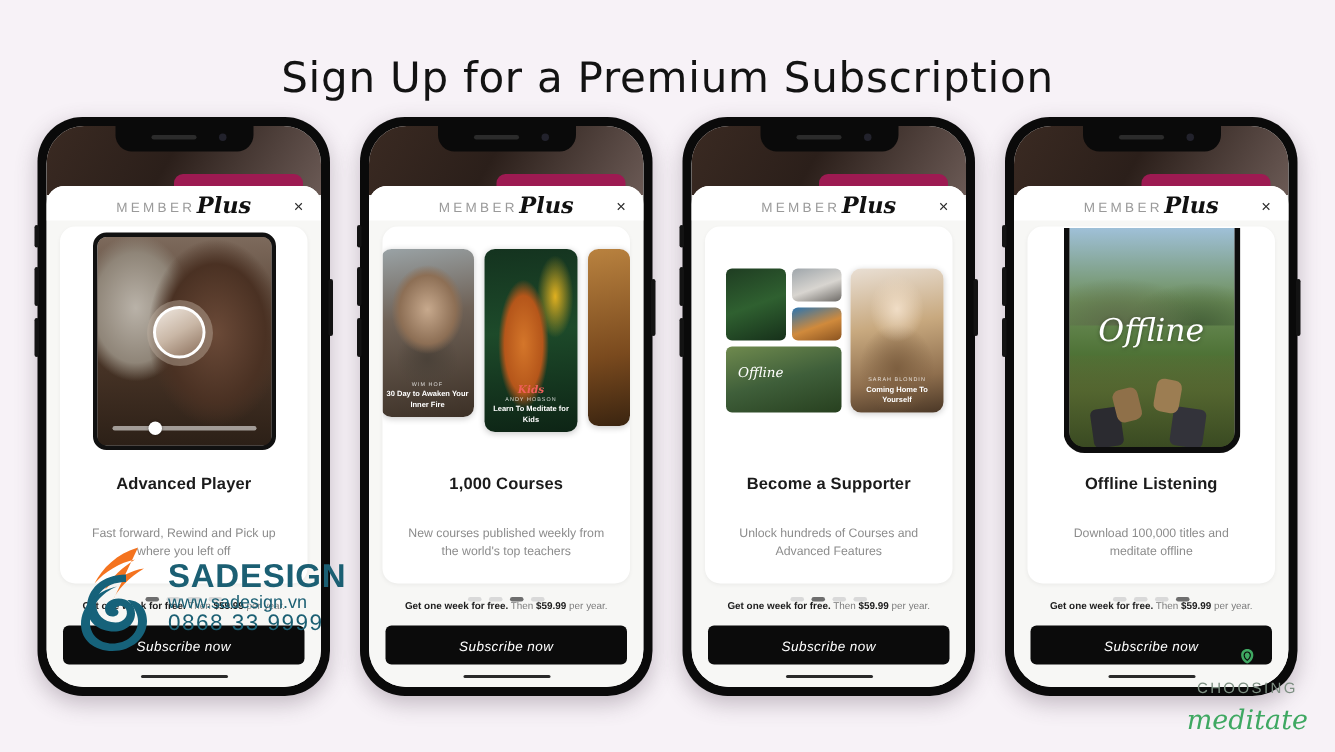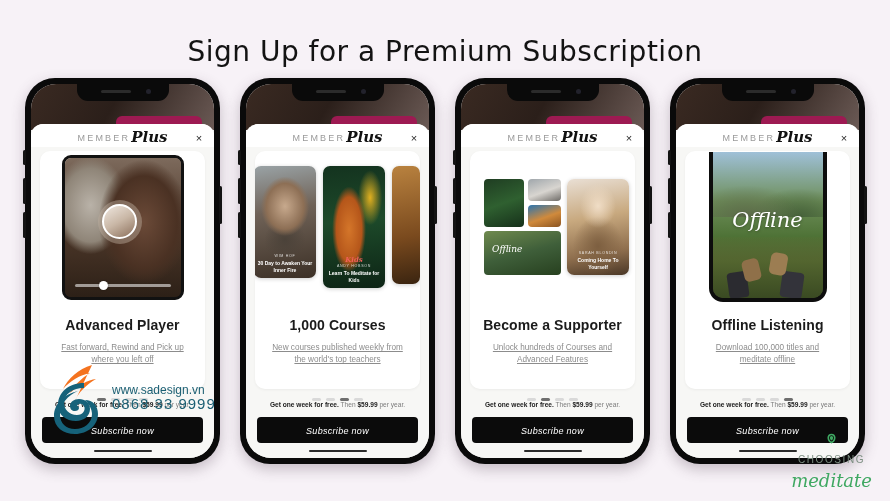--- a/index.html
+++ b/index.html
@@ -99,26 +99,26 @@
   
   .card{
     margin:4px 9px 0 9px;background:#fff;border-radius:10px;
     flex:0 0 auto;height:238px;
     display:flex;flex-direction:column;align-items:center;
     box-shadow:0 1px 3px rgba(0,0,0,.05);
     overflow:hidden;
   }
   .card-media{width:100%;height:152px;display:flex;align-items:center;justify-content:center;overflow:hidden;}
   .card-title{
-    font-size:14px;font-weight:700;color:#1b1b1b;margin-top:14px;
+    font-size:11px;font-weight:700;color:#1b1b1b;margin-top:14px;
     letter-spacing:.1px;text-align:center;
   }
   .card-sub{
-    font-size:8.2px;color:#8c8c8c;margin-top:9px;line-height:1.45;
-    text-align:center;padding:0 16px;text-decoration:underline;
+    font-size:8.2px;color:#8c8c8c;margin-top:21px;line-height:1.45;
+    text-align:center;padding:0 16px;
   }
 
   
   .vid-wrap{
     position:relative;width:122px;height:145px;border-radius:9px;overflow:hidden;
     border:3px solid #111;box-sizing:border-box;
     background:linear-gradient(160deg,#d8d2cc 0%,#6d5a4c 35%,#3a2a22 70%,#241a15 100%);
   }
   .vid-face{
     position:absolute;inset:0;
@@ -488,20 +488,21 @@
 
 <div class="watermark">
   <div class="wm-mark">
     <svg viewBox="0 0 62 74" width="62" height="74">
       <path d="M44 4 C30 8 20 18 15 28 C22 20 32 14 42 12 C34 17 26 24 22 32 C30 24 40 19 48 18 C38 24 30 32 27 40 Z" fill="#f4731f"></path>
       <path d="M36 22 C20 22 10 32 10 44 C10 54 18 60 28 60 C36 60 42 55 42 48 C42 42 37 38 31 38 C26 38 22 41 22 45 C22 48 24 50 27 50 C29 50 31 49 31 47 C31 46 30 45 29 45 C30 42 34 42 36 45 C38 49 35 54 29 54 C21 54 16 48 16 42 C16 33 25 27 36 27 Z" fill="#16627a"></path>
       <path d="M30 30 C16 33 6 43 6 55 C6 66 15 73 27 73 C40 73 50 64 50 53 C50 45 45 39 37 39 C41 43 44 48 44 53 C44 62 36 68 27 68 C18 68 12 62 12 54 C12 43 20 34 30 30 Z" fill="#16627a"></path>
     </svg>
   </div>
   <div class="wm-text">
+    <div class="n">SADESIGN</div>
     <div class="u">www.sadesign.vn</div>
     <div class="p">0868 33 9999</div>
   </div>
 </div>
 
 <div class="ct-logo">
   <span>
     <svg viewBox="0 0 16 16" width="13" height="13">
       <path d="M8 2 C5 2 3 4 3 7 C3 10 5 13 8 14 C11 13 13 10 13 7 C13 4 11 2 8 2 Z M8 4 C9.7 4 11 5.3 11 7 C11 9 9.7 11 8 11.8 C6.3 11 5 9 5 7 C5 5.3 6.3 4 8 4 Z" fill="#3fa862"></path>
       <path d="M8 5 C9 5 10 6 10 7.2 C10 8.6 9.1 10 8 10.6 C6.9 10 6 8.6 6 7.2 C6 6 7 5 8 5 Z" fill="#3fa862"></path>

